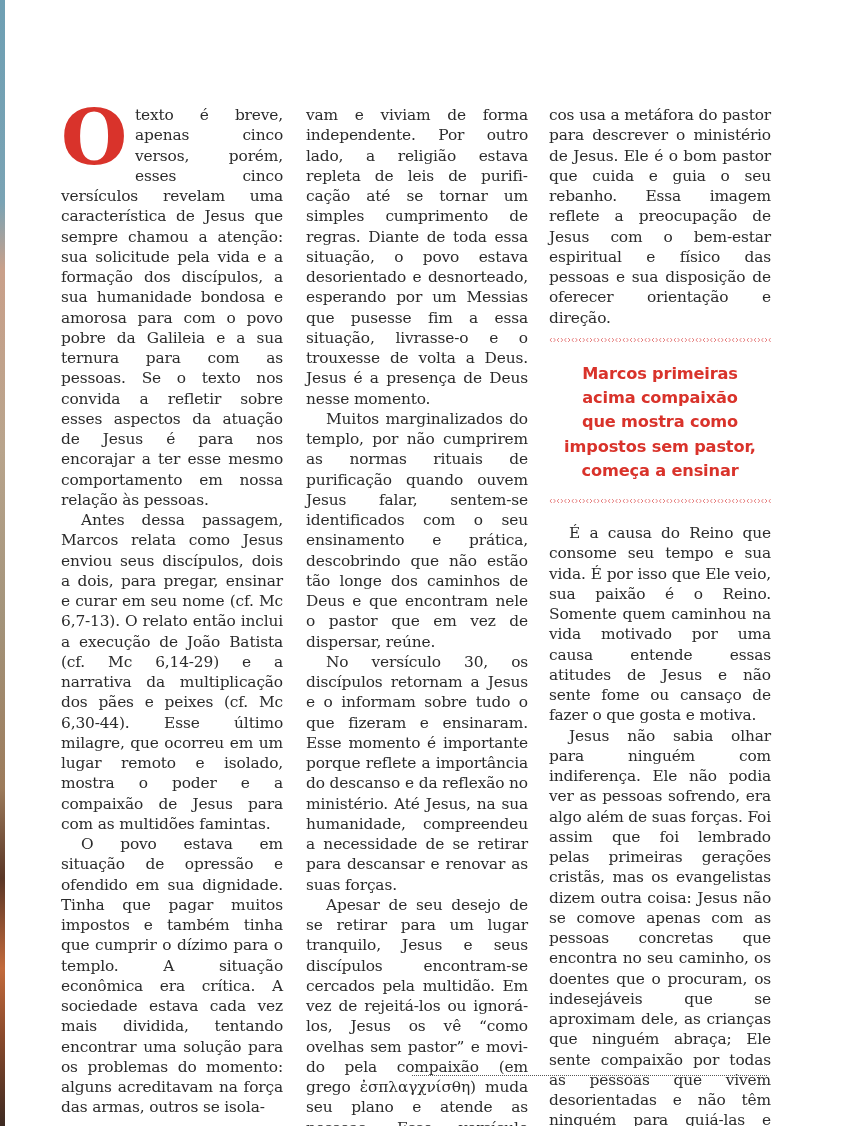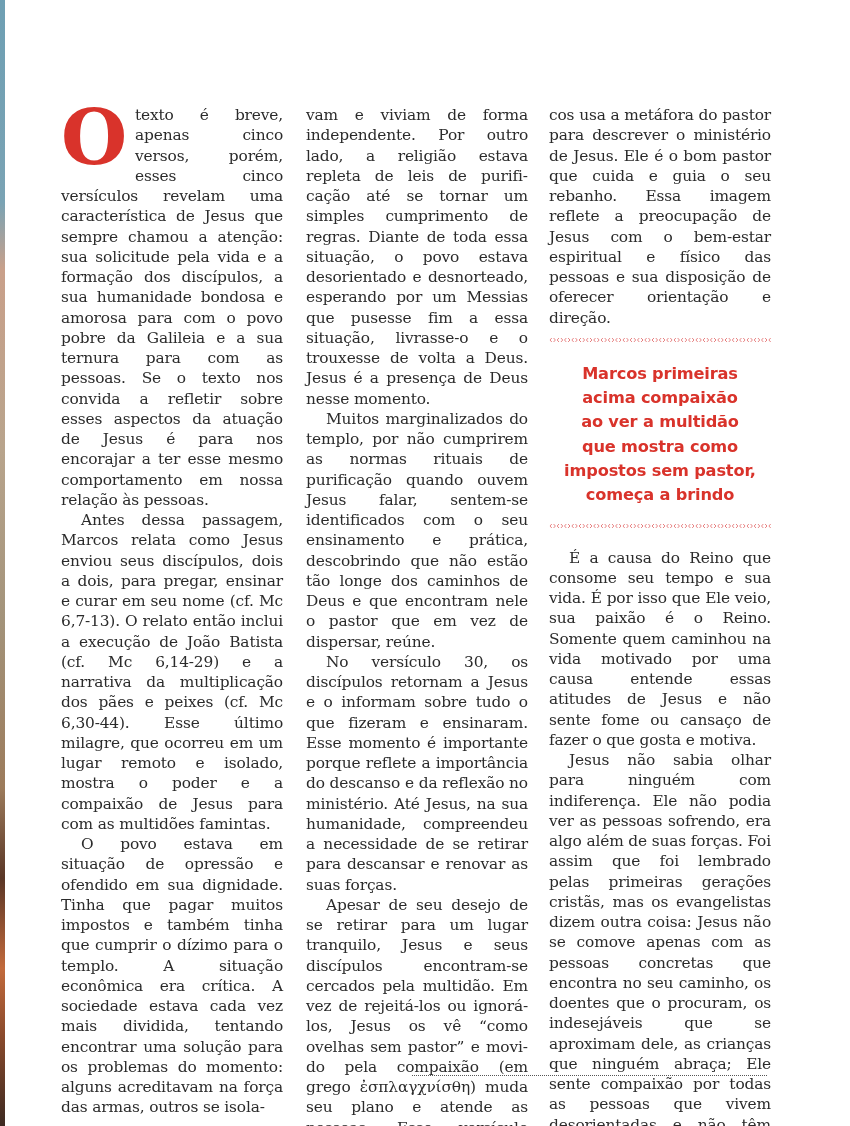--- a/index.html
+++ b/index.html
@@ -70,24 +70,23 @@
   <p>No versículo 30, os discípulos retornam a Jesus e o informam sobre tudo o que fizeram e en­sinaram. Esse momento é im­portante porque reflete a impor­tância do descanso e da reflexão no ministério. Até Jesus, na sua humanidade, compreendeu a ne­cessidade de se retirar para des­cansar e renovar as suas forças.</p>
   <p>Apesar de seu desejo de se retirar para um lugar tranquilo, Jesus e seus discípulos encon­tram-se cercados pela multi­dão. Em vez de rejeitá-los ou ignorá-los, Jesus os vê “como ovelhas sem pastor” e movi­do pela compaixão (em grego ἐσπλαγχνίσθη) muda seu plano e atende as pessoas. Esse versículo destaca a compaixão e o amor de Jesus pelas pessoas necessitadas e sua disposição de colocar as necessidades dos outros acima das suas. No versículo 34, Mar-</p>
 </div>
 
 <div class="col" id="col3">
   <p class="first">cos usa a metáfora do pastor para descrever o ministério de Jesus. Ele é o bom pastor que cuida e guia o seu rebanho. Essa imagem reflete a preocupação de Jesus com o bem-estar espiritual e fí­sico das pessoas e sua disposição de oferecer orientação e direção.</p>
   <div class="ornament"></div>
   <div class="pullquote">
     <span>Marcos primeiras</span>
     <span>acima compaixão</span>
-    <span>ao ver a multidão</span>
     <span>que mostra como</span>
     <span>impostos sem pastor,</span>
-    <span>começa a brindo</span>
+    <span>começa a ensinar</span>
   </div>
   <div class="ornament" style="margin-bottom:18px;"></div>
   <p>É a causa do Reino que con­some seu tempo e sua vida. É por isso que Ele veio, sua paixão é o Reino. Somente quem caminhou na vida motivado por uma causa entende essas atitudes de Jesus e não sente fome ou cansaço de fazer o que gosta e motiva.</p>
   <p><span>Jesus não sabia olhar para ninguém com indiferença. Ele não podia ver as pessoas sofren­do, era algo além de suas forças. Foi assim que foi lembrado pelas primeiras gerações cristãs, mas os evangelistas dizem outra coi­sa: Jesus não se comove apenas com as pessoas concretas que encontra no seu caminho, os do­entes que o procuram, os inde­sejáveis que se aproximam dele, as crianças que ninguém abraça; Ele sente compaixão por todas as pessoas que vivem desorientadas e não têm ninguém para guiá-las e alimentá-las. Ainda há muitas, muitas “ovelhas sem pastor” en­tre nós. O que podemos fazer?</span></p>
 </div>
 
 <div class="footer-rule"></div>
 <div class="footer">
   <span class="mag">Revista Ave Maria</span>
   <span class="date">|</span>

